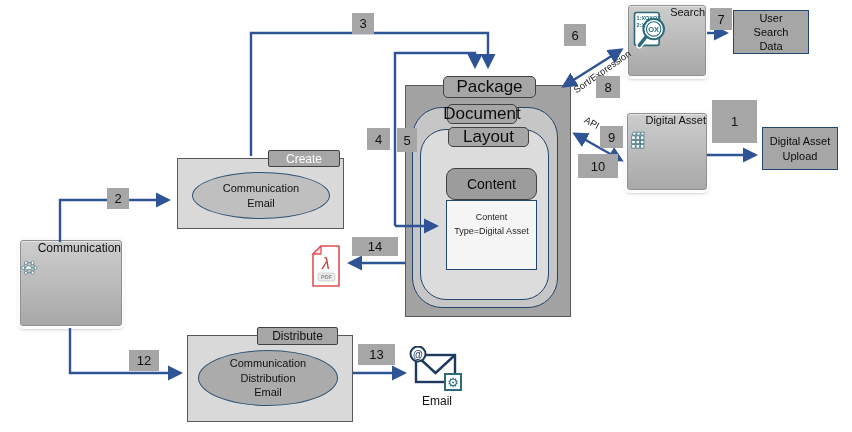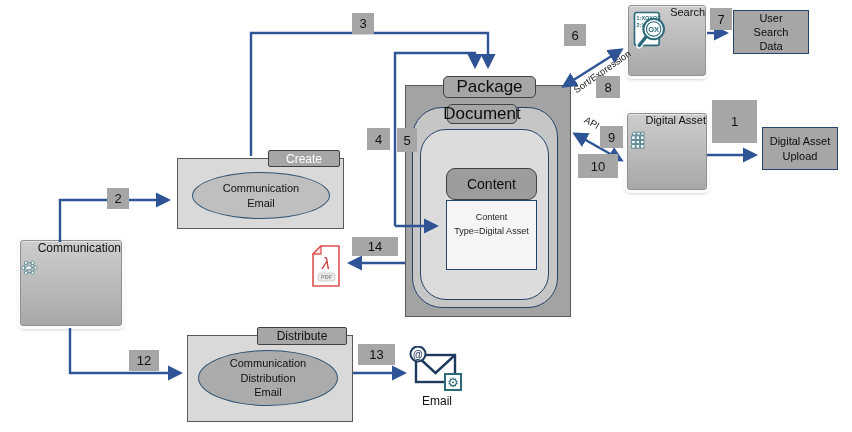--- a/index.html
+++ b/index.html
@@ -93,38 +93,41 @@
   <div class="abs panel" style="left:177px;top:158px;width:167px;height:71px;z-index:2;"></div>
   <div class="abs tab" style="left:268px;top:150px;width:72px;height:17px;z-index:4;color:#fff;">
     <span>Create</span>
   </div>
   <div class="abs ellipse" style="left:192px;top:172px;width:138px;height:47px;z-index:3;background:var(--ellipse-grey);">
     <span>Communication</span>
     <span>Email</span>
   </div>
 
   <div class="abs panel" style="left:187px;top:335px;width:166px;height:87px;z-index:2;"></div>
-  <div class="abs tab" style="left:257px;top:327px;width:90px;height:18px;z-index:4;color:#111;">
+  <div class="abs tab" style="left:257px;top:327px;width:81px;height:18px;z-index:4;color:#111;">
     <span>Distribute</span>
   </div>
   <div class="abs ellipse" style="left:198px;top:350px;width:140px;height:56px;z-index:3;background:var(--ellipse-grey2);">
     <span>Communication</span>
     <span>Distribution</span>
     <span>Email</span>
   </div>
 
   <div class="abs pkg-outer" style="left:405px;top:85px;width:166px;height:232px;z-index:1;"></div>
   <div class="abs nest1" style="left:412px;top:107px;width:146px;height:201px;z-index:2;"></div>
   <div class="abs nest2" style="left:420px;top:129px;width:129px;height:171px;z-index:3;"></div>
 
   <div class="abs nlabel" style="left:443px;top:76px;width:93px;height:22px;z-index:4;">
     <span>Package</span>
   </div>
   <div class="abs nlabel" style="left:447px;top:104px;width:70px;height:20px;z-index:4;">
     <span>Document</span>
+  </div>
+  <div class="abs nlabel" style="left:448px;top:127px;width:81px;height:20px;z-index:4;">
+    <span>Layout</span>
   </div>
 
   <div class="abs content-head" style="left:446px;top:168px;width:91px;height:32px;z-index:4;">
     <span>Content</span>
   </div>
   <div class="abs content-body" style="left:446px;top:200px;width:91px;height:70px;z-index:4;">
     <span>Content</span>
     <span>Type=Digital Asset</span>
   </div>
 

